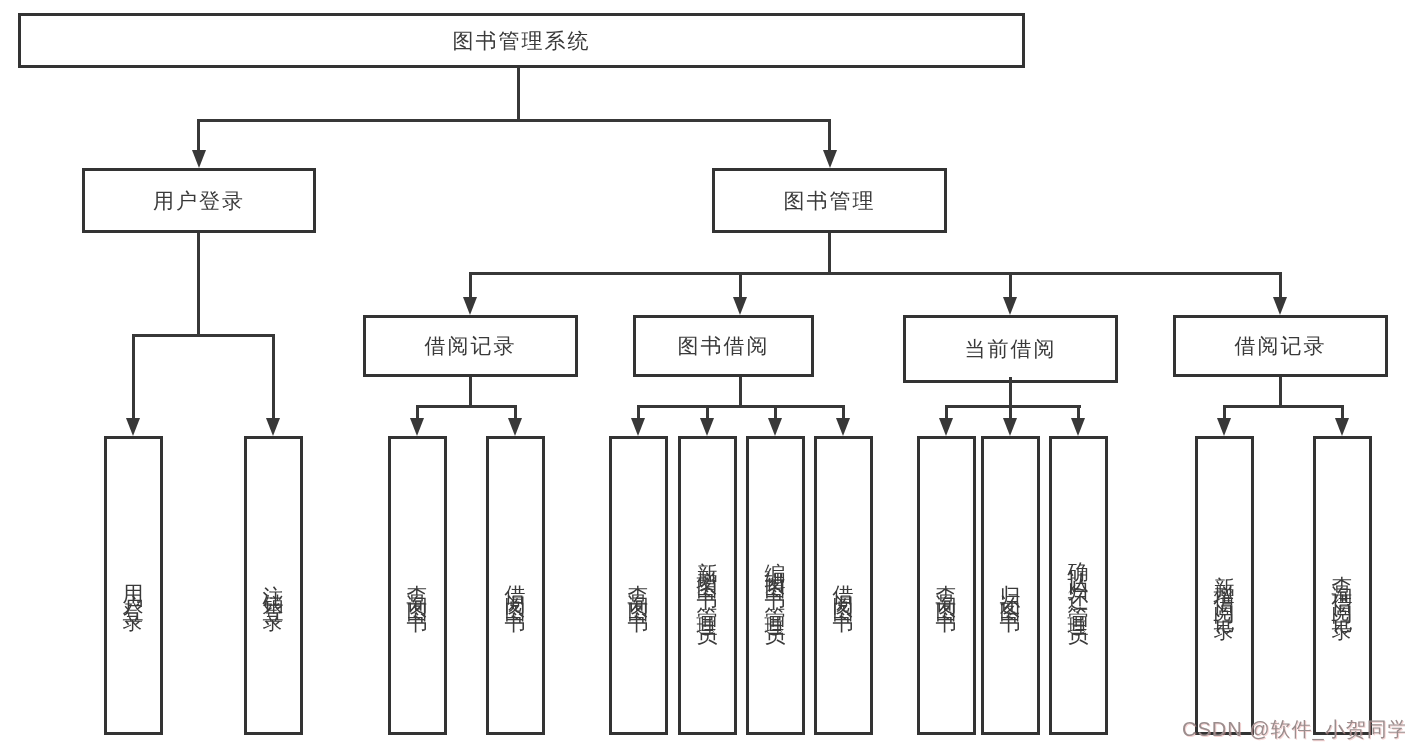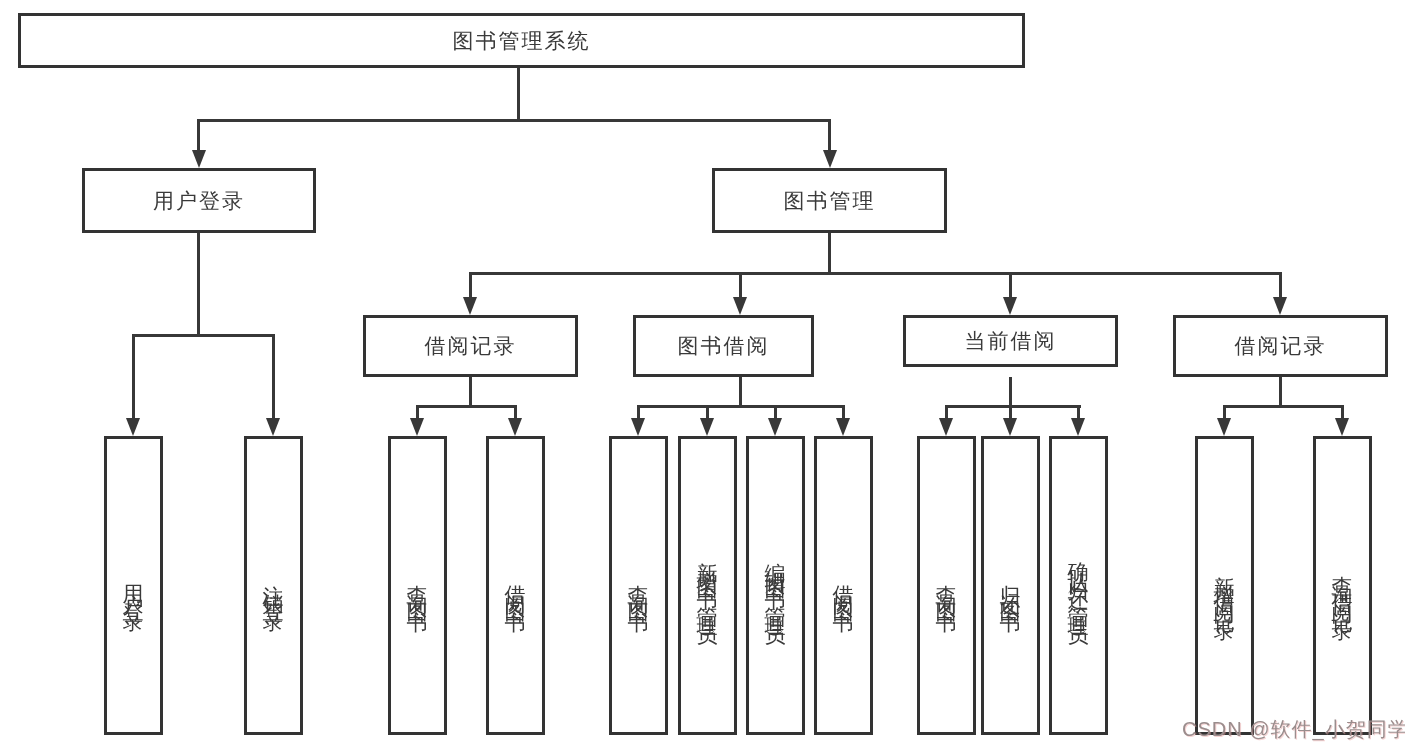--- a/index.html
+++ b/index.html
@@ -72,21 +72,21 @@
   <div class="arrow" style="left:1003px; top:297px;"></div>
   <div class="line" style="left:1279px; top:272px; width:3px; height:27px;"></div>
   <div class="arrow" style="left:1273px; top:297px;"></div>
 
   <div class="box" style="left:363px; top:315px; width:215px; height:62px;">
     <span class="hlabel">借阅记录</span>
   </div>
   <div class="box" style="left:633px; top:315px; width:181px; height:62px;">
     <span class="hlabel">图书借阅</span>
   </div>
-  <div class="box" style="left:903px; top:315px; width:215px; height:52px;">
+  <div class="box" style="left:903px; top:315px; width:215px; height:68px;">
     <span class="hlabel">当前借阅</span>
   </div>
   <div class="box" style="left:1173px; top:315px; width:215px; height:62px;">
     <span class="hlabel">借阅记录</span>
   </div>
 
   <div class="line" style="left:469px; top:377px; width:3px; height:31px;"></div>
   <div class="line" style="left:416px; top:405px; width:101px; height:3px;"></div>
   <div class="line" style="left:416px; top:405px; width:3px; height:15px;"></div>
   <div class="arrow" style="left:410px; top:418px;"></div>

